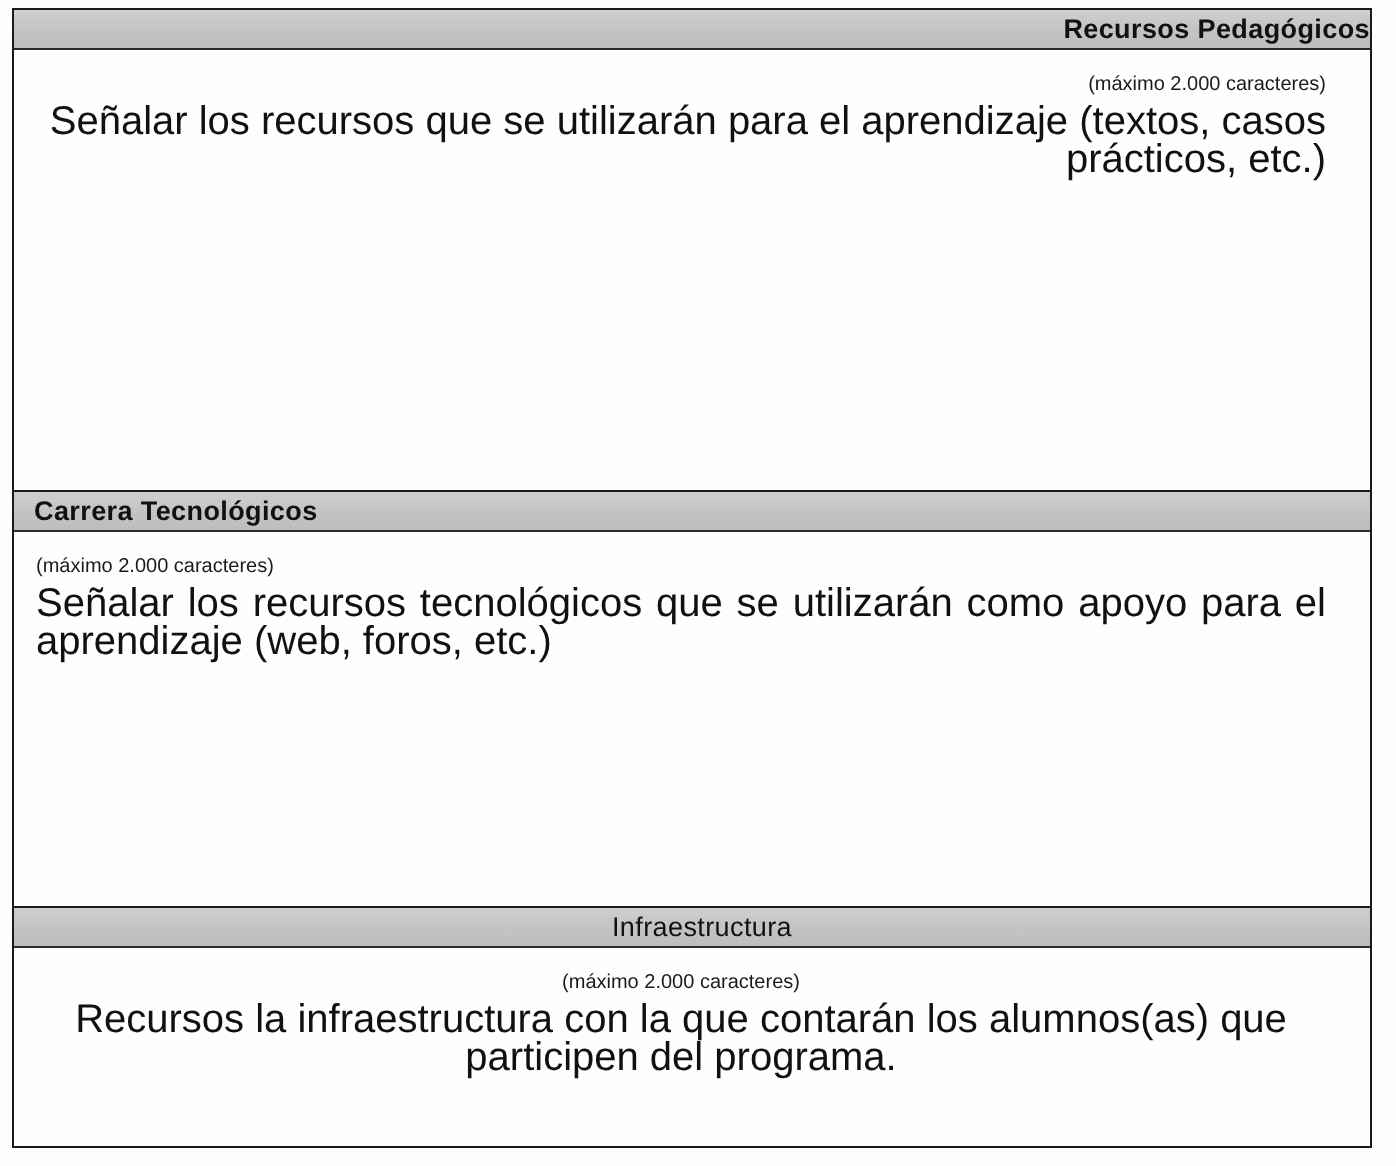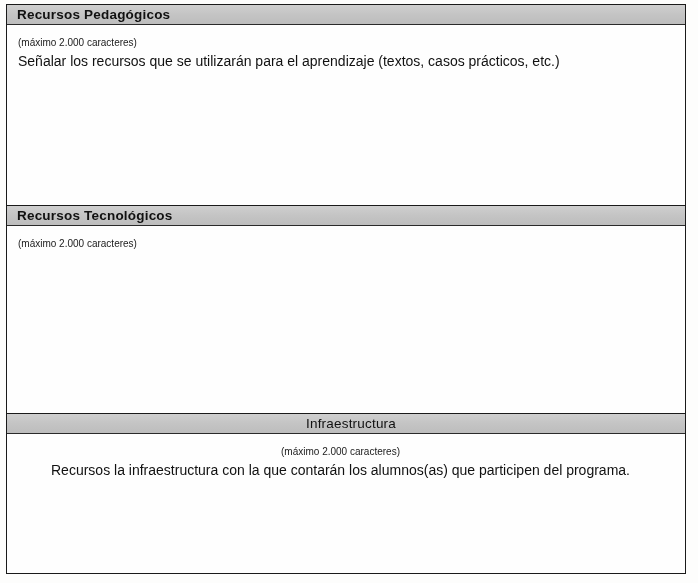--- a/index.html
+++ b/index.html
@@ -58,30 +58,30 @@
     box-sizing: border-box;
   }
   .hint {
     font-size: 10px;
     line-height: 17px;
     color: #1a1a1a;
     margin: 0 0 1px 0;
     white-space: nowrap;
   }
   .desc {
-    font-size: 14px;
+    font-size: 20px;
     line-height: 19px;
     color: #111111;
     margin: 0;
   }
   .desc.justified {
     text-align: justify;
     text-justify: inter-word;
   }
-  .sec-1 { height: 200px; }
+  .sec-1 { height: 240px; text-align: right; }
   .sec-2 { height: 208px; }
   .sec-3 { height: 158px; text-align: center; }
 
   
   .ghost {
     position: absolute;
     color: #dcdcdc;
     font-size: 12.5px;
     line-height: 17px;
     text-align: right;
@@ -112,23 +112,24 @@
 
     <div class="section sec-1">
       <div class="section-header">Recursos Pedagógicos</div>
       <div class="section-body">
         <p class="hint">(máximo 2.000 caracteres)</p>
         <p class="desc">Señalar los recursos que se utilizarán para el aprendizaje (textos, casos prácticos, etc.)</p>
       </div>
     </div>
 
     <div class="section sec-2">
-      <div class="section-header">Recursos Tecnológicos</div>
+      <div class="section-header">Carrera Tecnológicos</div>
       <div class="section-body">
         <p class="hint">(máximo 2.000 caracteres)</p>
+        <p class="desc justified">Señalar los recursos tecnológicos que se utilizarán como apoyo para el aprendizaje (web, foros, etc.)</p>
       </div>
     </div>
 
     <div class="section sec-3">
       <div class="section-header light">Infraestructura</div>
       <div class="section-body">
         <p class="hint">(máximo 2.000 caracteres)</p>
         <p class="desc">Recursos la infraestructura con la que contarán los alumnos(as) que participen del programa.</p>
       </div>
     </div>

